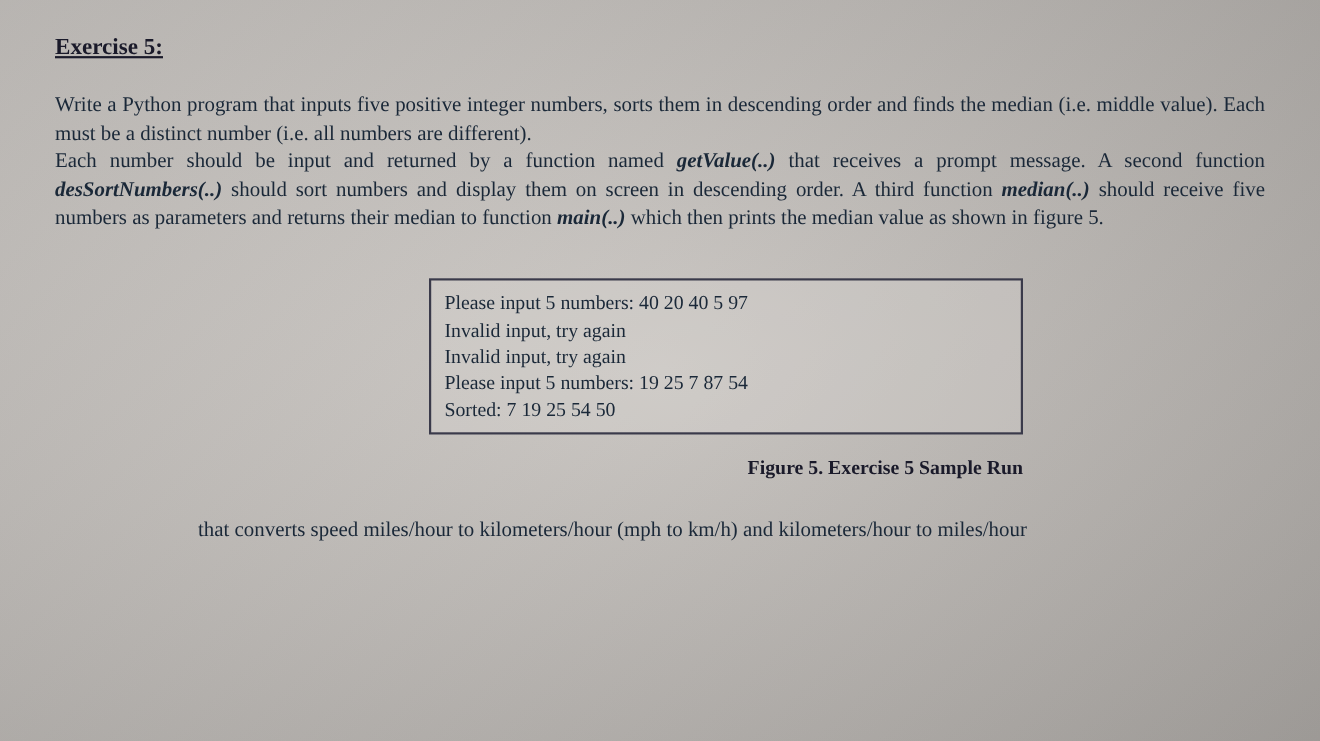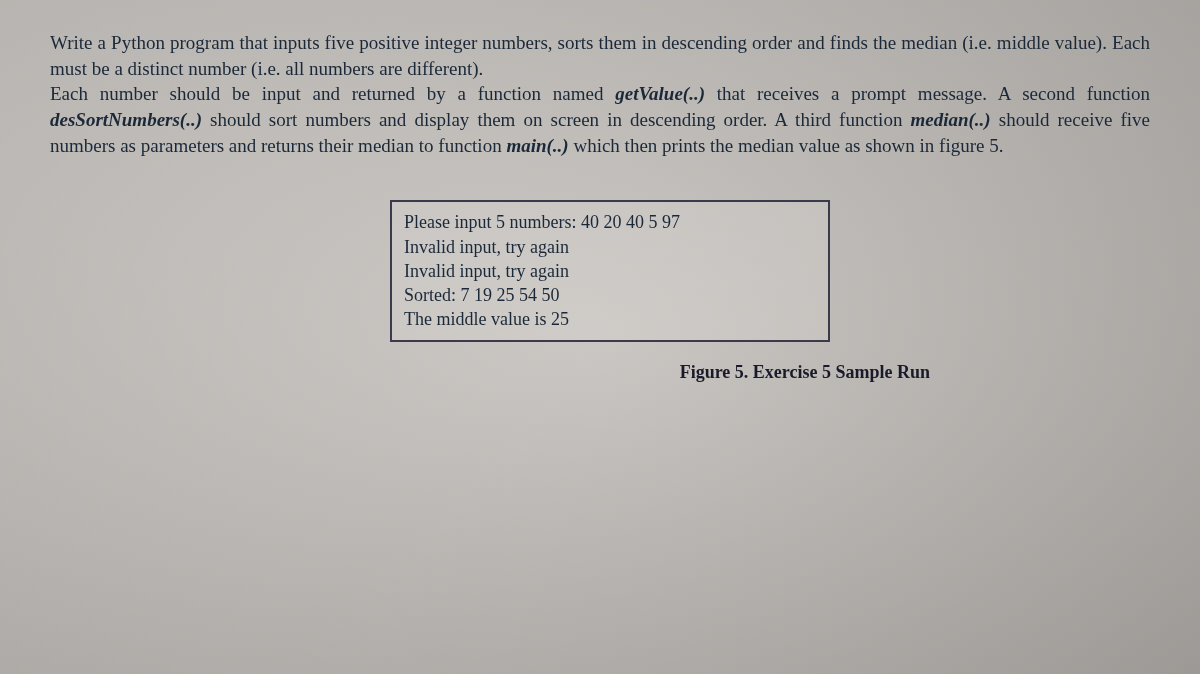--- a/index.html
+++ b/index.html
@@ -46,21 +46,21 @@
       color: #1a2838;
     }
     .italic-bold {
       font-style: italic;
       font-weight: bold;
     }
     .sample-box {
       border: 2px solid #3a3a4a;
       padding: 8px 12px;
       margin-left: 340px;
-      width: 440px;
+      width: 540px;
       margin-bottom: 20px;
       background: rgba(220, 216, 212, 0.3);
     }
     .sample-line {
       font-size: 18px;
       line-height: 1.35;
       color: #1a2838;
     }
     .figure-caption {
       font-weight: bold;
@@ -81,30 +81,32 @@
     .partial {
       font-size: 19px;
       color: #1a2838;
       margin-left: 130px;
     }
   </style>
 </head>
 <body>
 
 <div class="content">
+  <div class="heading">Exercise 5:</div>
 
   <div class="paragraph">
     <span>Write a Python program that inputs five positive integer numbers, sorts them in descending order and finds the median (i.e. middle value). Each must be a distinct number (i.e. all numbers are different).</span><br>
     <span>Each number should be input and returned by a function named </span><span class="italic-bold">getValue(..)</span><span> that receives a prompt message. A second function </span><span class="italic-bold">desSortNumbers(..)</span><span> should sort numbers and display them on screen in descending order. A third function </span><span class="italic-bold">median(..)</span><span> should receive five numbers as parameters and returns their median to function </span><span class="italic-bold">main(..)</span><span> which then prints the median value as shown in figure 5.</span>
   </div>
 
   <div class="sample-box">
     <div class="sample-line">Please input 5 numbers: 40 20 40 5 97</div>
     <div class="sample-line">Invalid input, try again</div>
     <div class="sample-line">Invalid input, try again</div>
+    <div class="sample-line">Please input 5 numbers: 19 25 7 87 54</div>
     <div class="sample-line">Sorted: 7 19 25 54 50</div>
-    <div class="sample-line">The middle value is 25</div>
   </div>
 
   <div class="figure-caption">Figure 5. Exercise 5 Sample Run</div>
 
 
+  <div class="partial">that converts speed miles/hour to kilometers/hour (mph to km/h) and kilometers/hour to miles/hour</div>
 </div>
 
 </body></html>

